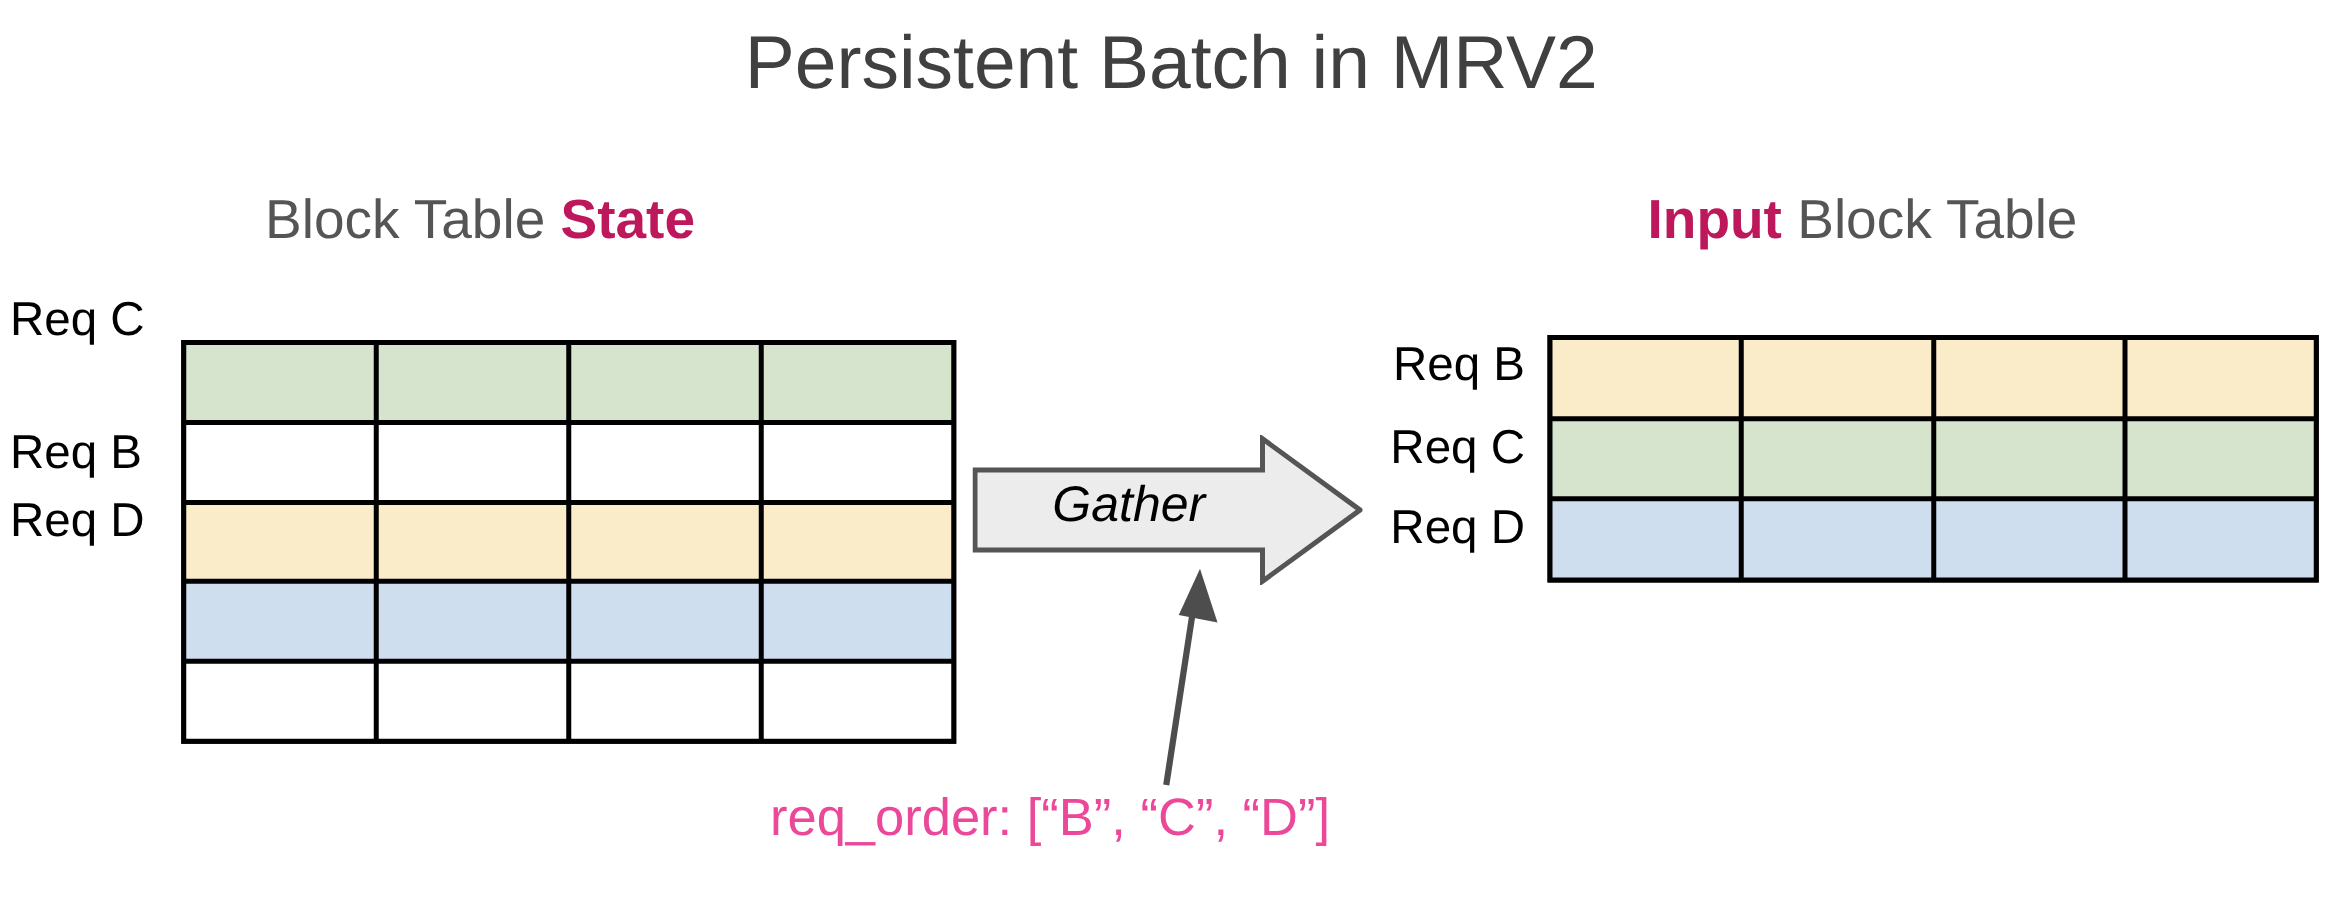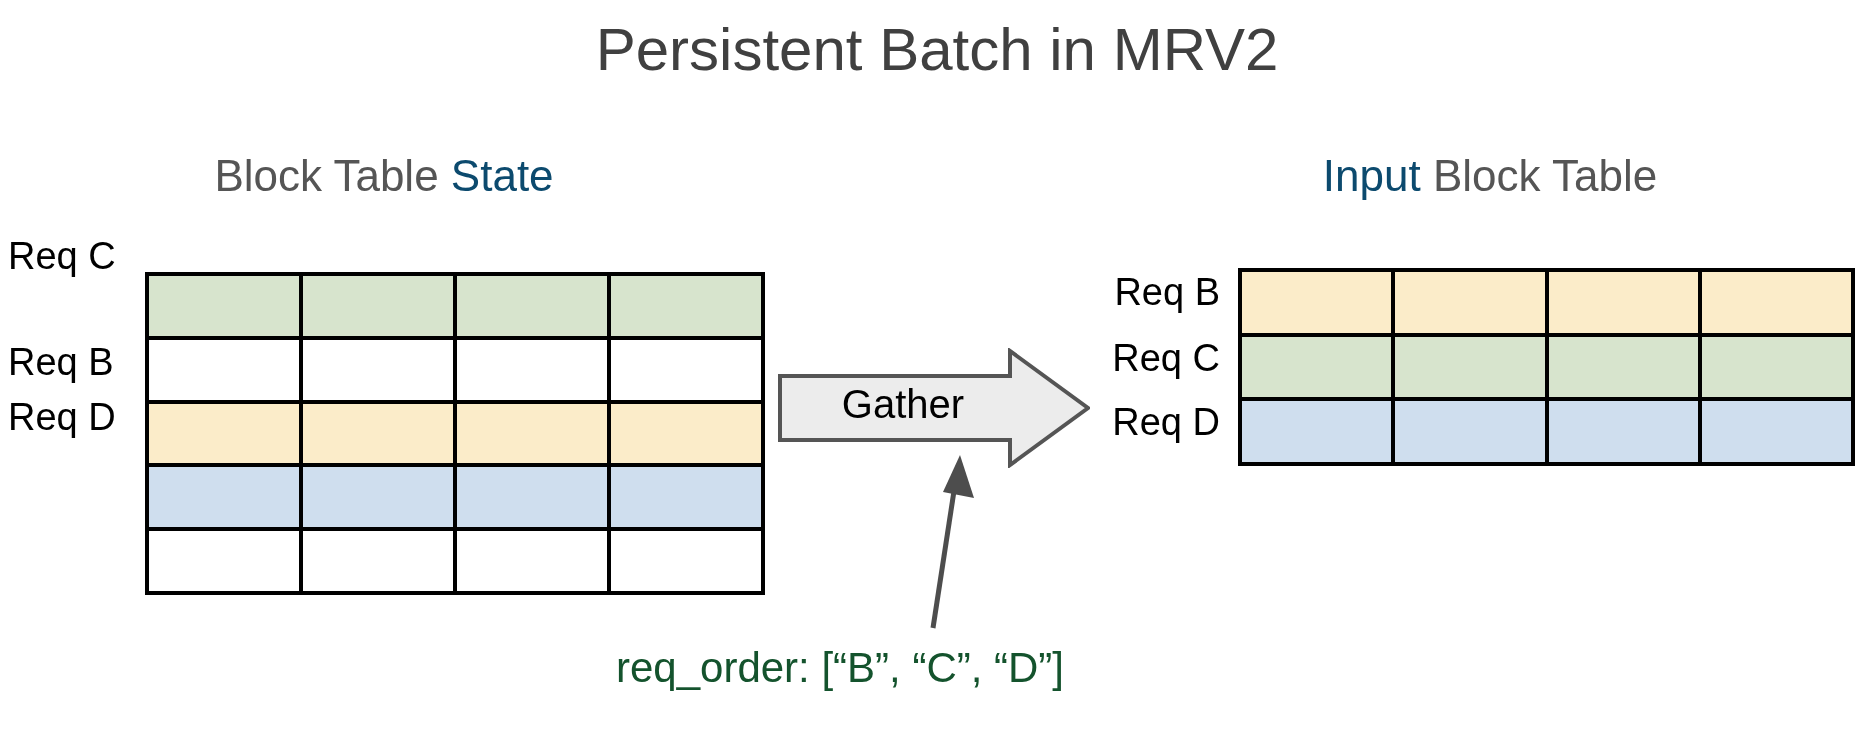--- a/index.html
+++ b/index.html
@@ -32,21 +32,21 @@
   
   .panel-heading {
     position: absolute;
     font-size: 44px;
     line-height: 52px;
     color: #555555;
     white-space: nowrap;
   }
   #heading-left  { left: 0px;    top: 150px; width: 768px;  text-align: center; }
   #heading-right { left: 1106px; top: 150px; width: 768px;  text-align: center; }
-  .hl-red { color: #0c4a6e; font-weight: normal; }
+  .hl-red { color: #be185d; font-weight: bold; }
 
   
   .grid {
     position: absolute;
     display: grid;
     background: #000000;
     border: 4px solid #000000;
     box-sizing: border-box;
     gap: 4px;
   }
@@ -94,41 +94,42 @@
   #gather-label {
     position: absolute;
     left: 778px;
     top: 380px;
     width: 250px;
     text-align: center;
     font-size: 40px;
     line-height: 48px;
     color: #000000;
     white-space: nowrap;
+    font-style: italic;
   }
 
   
   #pointer-arrow {
     position: absolute;
     left: 900px;
     top: 450px;
     width: 130px;
     height: 190px;
   }
 
   
   #req-order-caption {
     position: absolute;
     left: 440px;
-    top: 642px;
+    top: 628px;
     width: 800px;
     text-align: center;
     font-size: 42px;
     line-height: 52px;
-    color: #14532d;
+    color: #ec4899;
     white-space: nowrap;
   }
 </style>
 </head>
 <body>
 
 <div id="page">
 
   <div id="title">Persistent Batch in MRV2</div>
 

